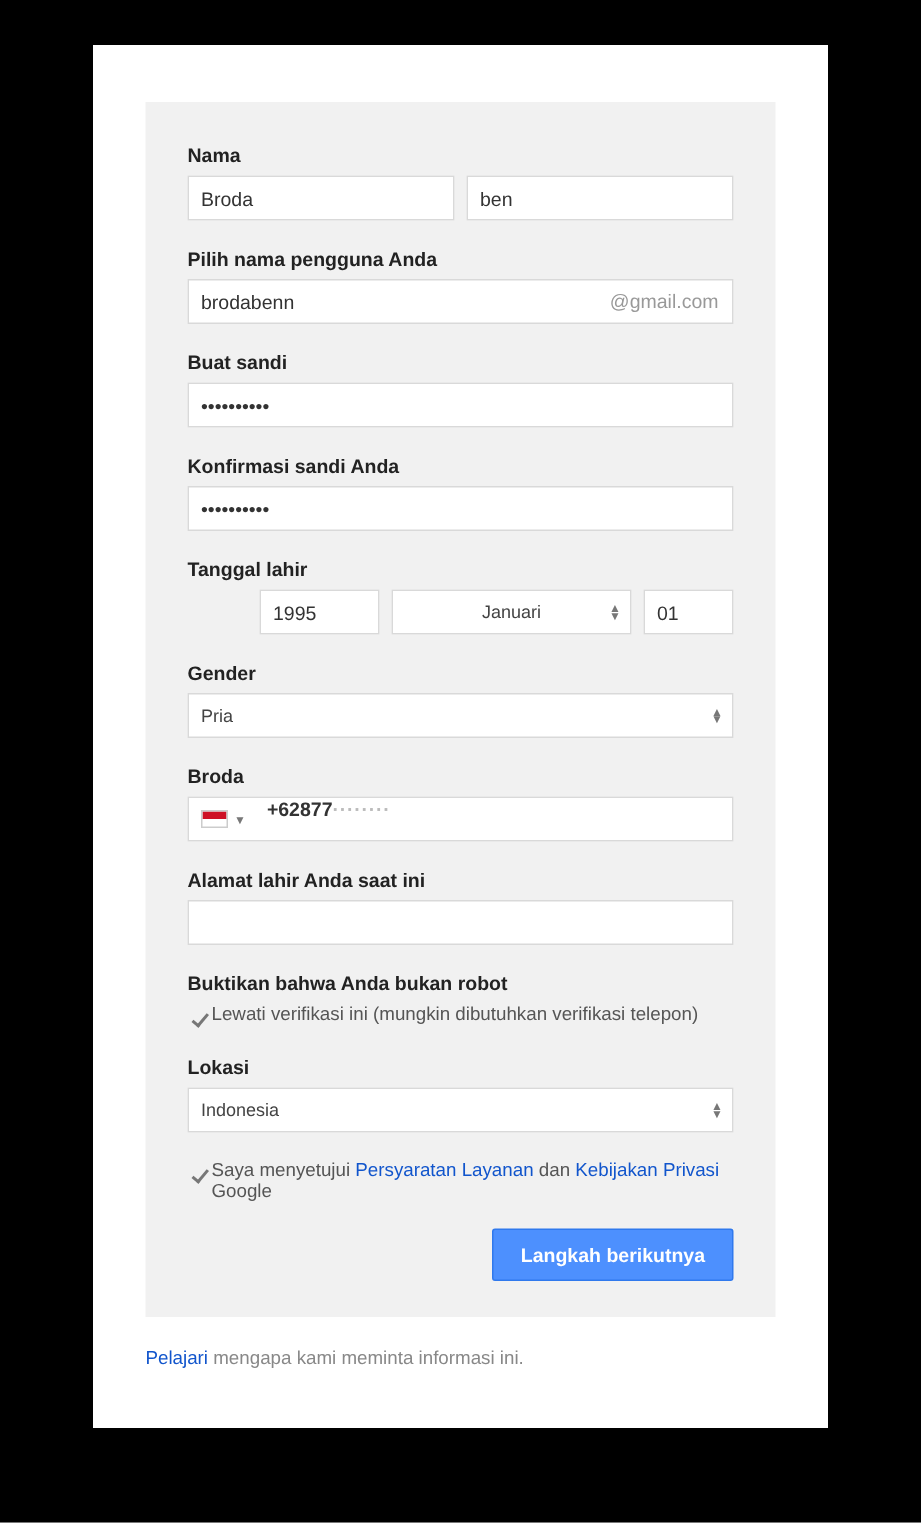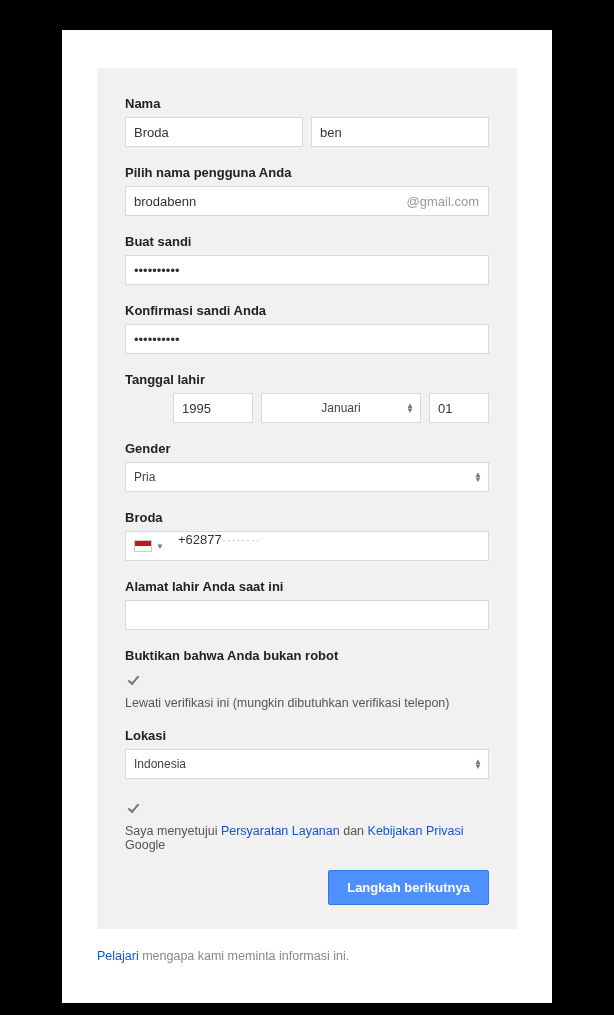--- a/index.html
+++ b/index.html
@@ -17,24 +17,24 @@
     .dob-year { width: 80px; }
     .dob-month { flex: 1; justify-content: center; }
     .dob-day { width: 60px; }
     .select-wrap { position: relative; background: #fff; border: 1px solid #d9d9d9; height: 30px; display: flex; align-items: center; padding: 0 8px; }
     .select-wrap .sel-label { font-size: 12px; color: #444; }
     .spinner { position: absolute; right: 6px; top: 50%; transform: translateY(-50%); display: flex; flex-direction: column; line-height: 5px; color: #777; font-size: 8px; }
     .phone-wrap { display: flex; border: 1px solid #d9d9d9; background: #fff; height: 30px; align-items: center; }
     .flag-box { display: flex; align-items: center; padding: 0 6px 0 8px; border-right: 0; gap: 4px; }
     .flag-id { width: 18px; height: 12px; display: inline-block; background: linear-gradient(to bottom, #ce1126 0%, #ce1126 50%, #fff 50%, #fff 100%); border: 1px solid #ccc; }
     .flag-drop { font-size: 8px; color: #777; }
-    .phone-input { border: none; flex: 1; height: 100%; padding: 0 8px; font-size: 13px; outline: none; }
+    .phone-input { border: none; flex: 1; height: 100%; padding: 0 8px; font-size: 13px; outline: none; font-weight: bold; }
     .phone-masked { color: #333; }
     .phone-masked .blur { color: #bbb; letter-spacing: 0.5px; }
-    .check-row { display: flex; align-items: flex-start; gap: 10px; font-size: 12.5px; color: #555; margin-bottom: 18px; flex-direction: column; }
+    .check-row { display: flex; align-items: flex-start; font-size: 12.5px; color: #555; margin-bottom: 18px; }
     .check-row .check-icon { width: 16px; height: 16px; flex-shrink: 0; margin-top: 1px; position: relative; }
     .check-icon::after { content: ''; position: absolute; left: 3px; top: 6px; width: 9px; height: 4px; border-left: 2px solid #777; border-bottom: 2px solid #777; transform: rotate(-50deg); }
     .check-row a { color: #1155cc; text-decoration: none; }
     .submit-row { display: flex; justify-content: flex-end; }
     .submit-btn { background: #4d90fe; color: #fff; border: 1px solid #3079ed; padding: 9px 18px; font-size: 13px; font-weight: bold; cursor: pointer; border-radius: 2px; }
     .footer-link { margin: 20px 35px 0 35px; font-size: 12.5px; color: #888; }
     .footer-link a { color: #1155cc; text-decoration: none; }
   </style>
 </head>
 <body>

